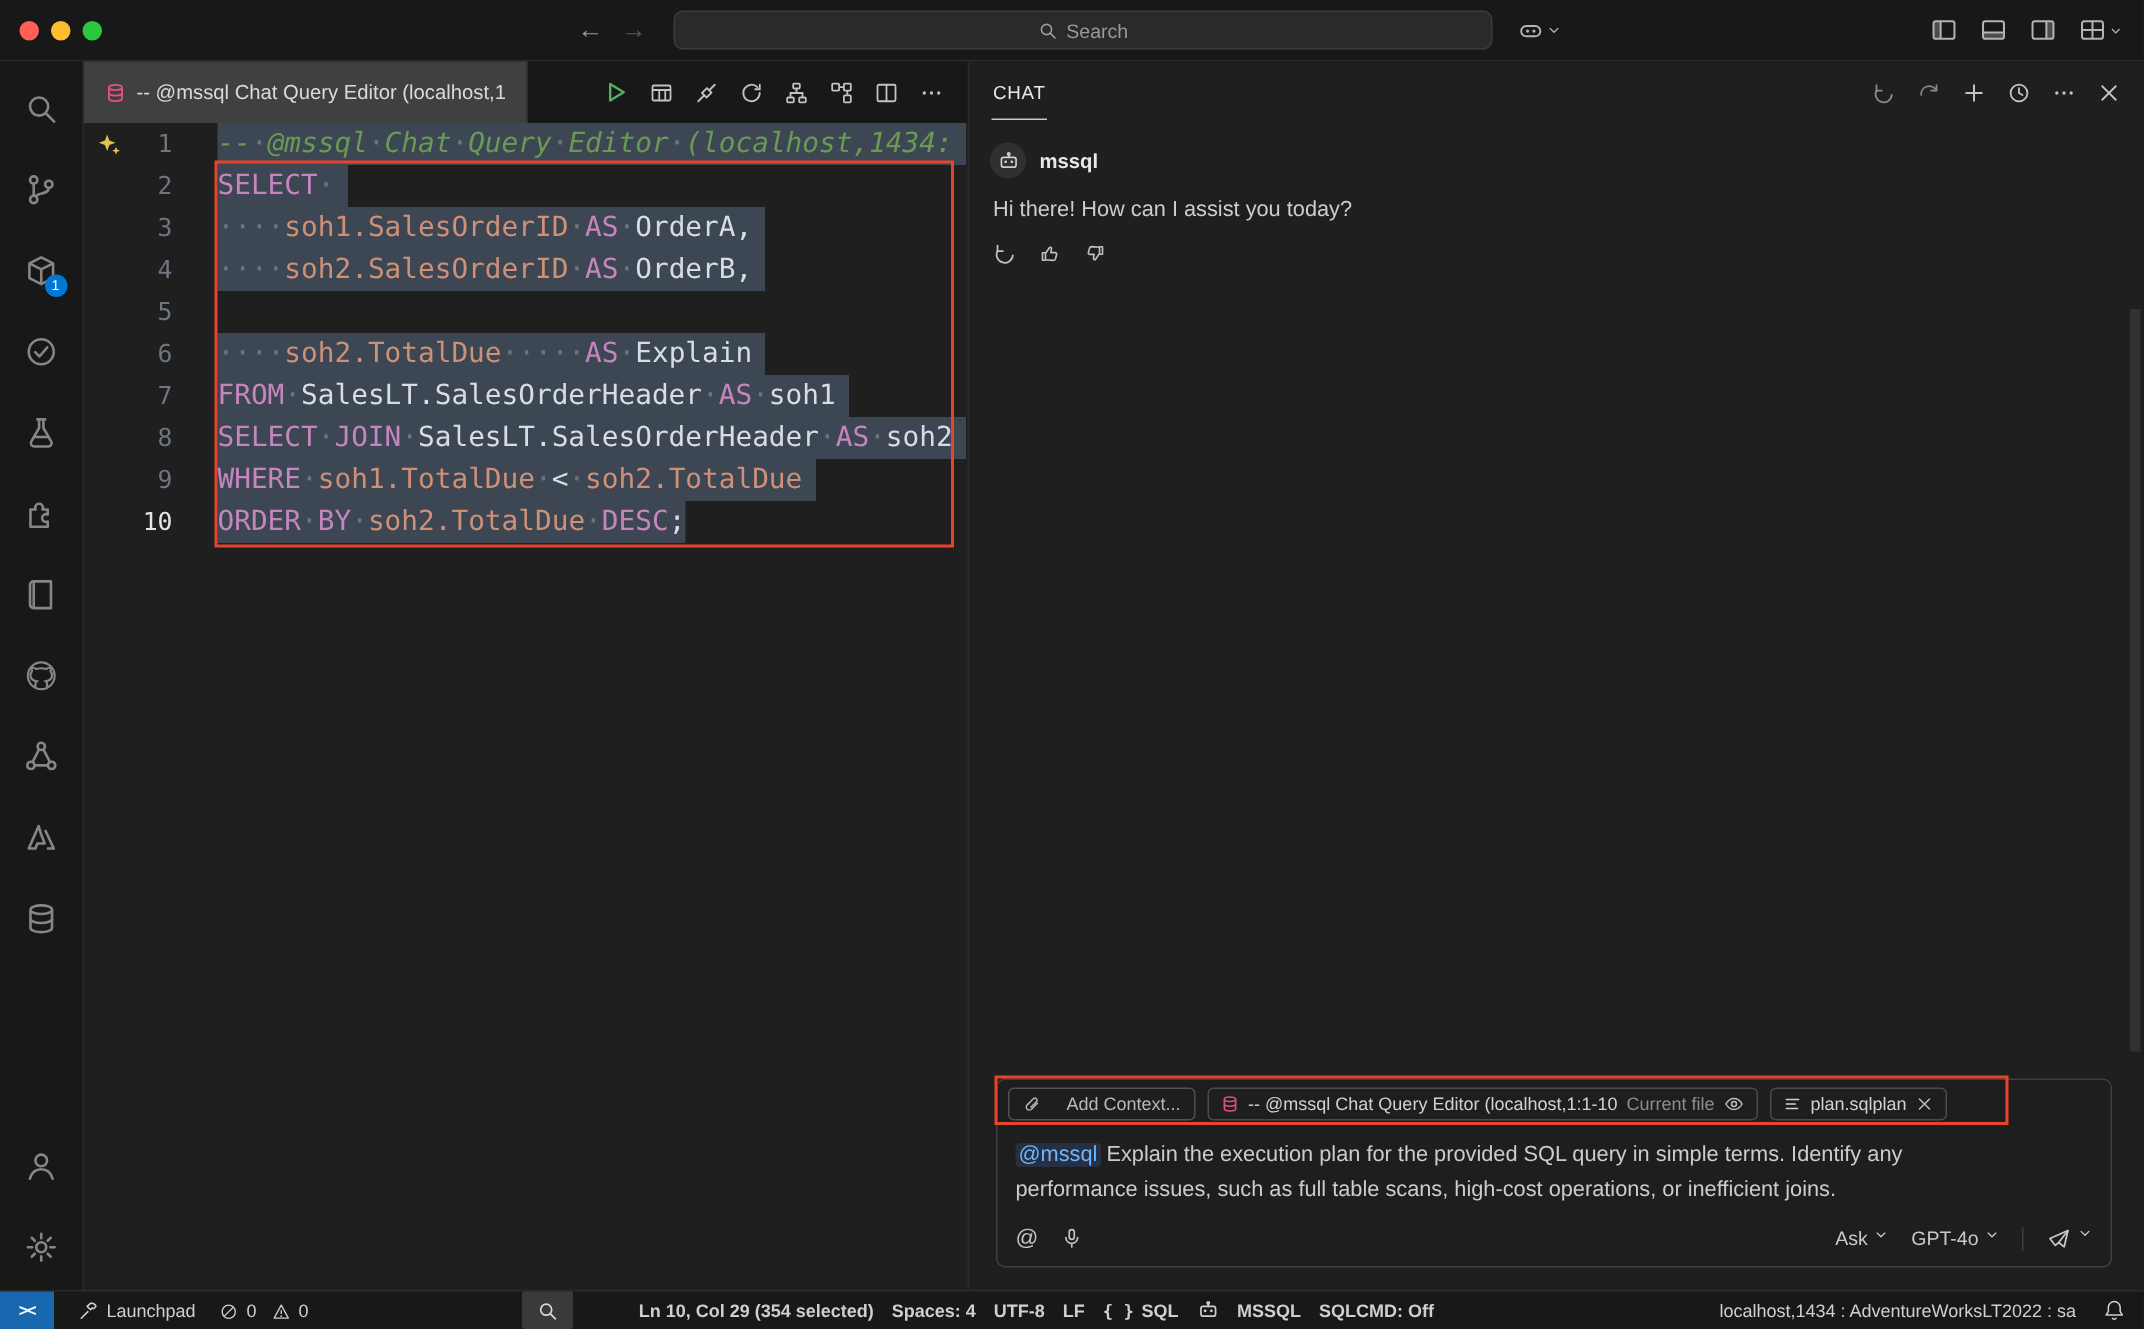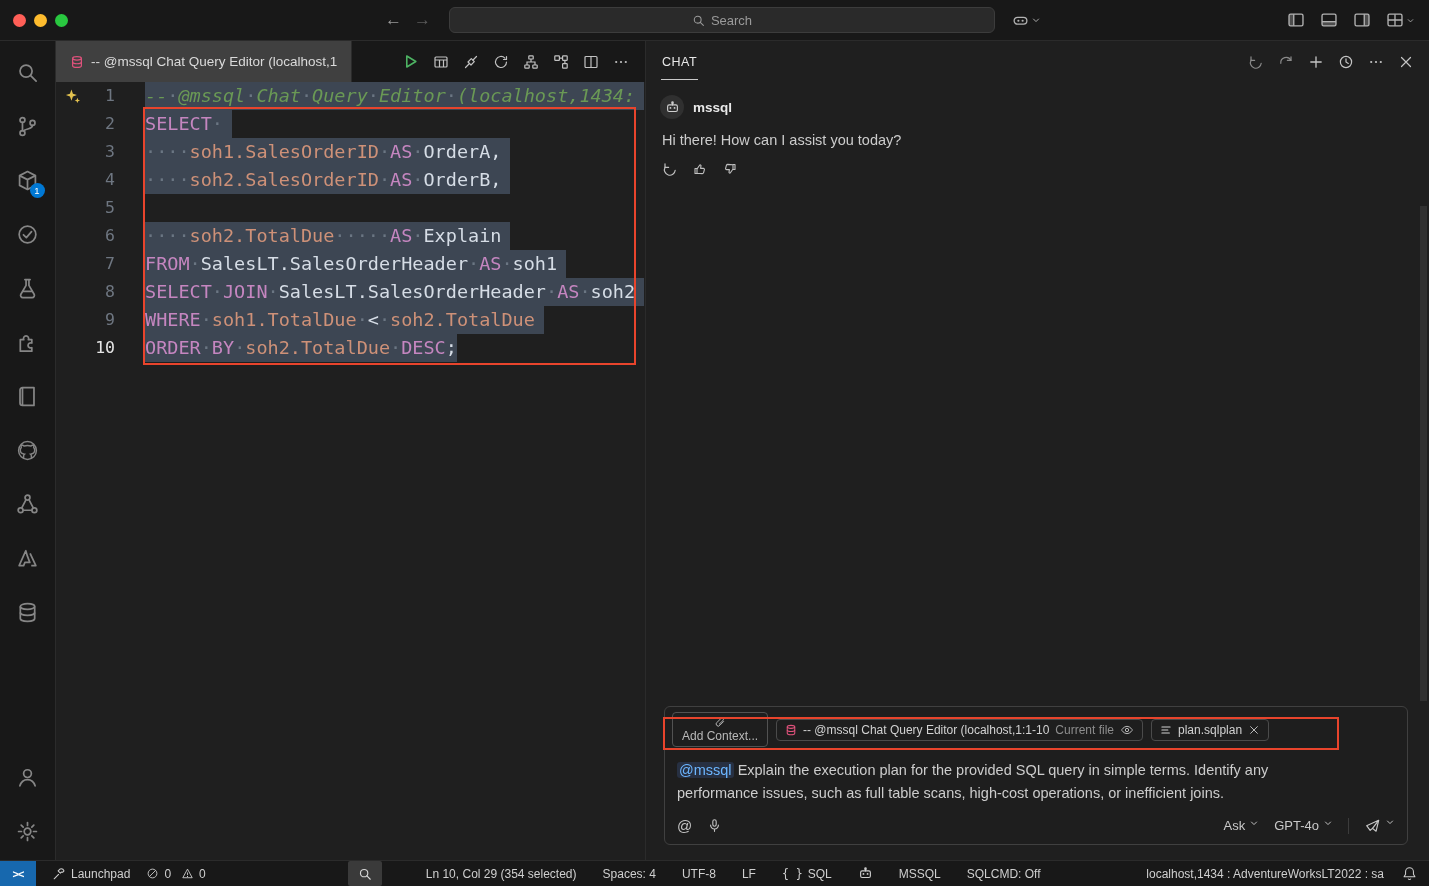--- a/index.html
+++ b/index.html
@@ -57,38 +57,38 @@
   .chat-body { padding:13px 14px 0; }
   .msg-head { display:flex; align-items:center; gap:9px; }
   .avatar { width:24px; height:24px; border-radius:50%; background:#303030; display:flex; align-items:center; justify-content:center; color:#cfcfcf; }
   .author { font-size:13.5px; font-weight:bold; color:#e8e8e8; }
   .msg-text { margin:13px 0 0 2px; font-size:14.5px; color:#cccccc; }
   .msg-actions { display:flex; gap:14px; margin:13px 0 0 2px; color:#c0c0c0; }
   .chat-scrollbar { position:absolute; right:2px; top:165px; width:7px; height:495px; background:#3c3c3c; opacity:.65; }
 
   .chat-input { position:absolute; left:18px; right:21px; bottom:15px; border:1px solid #404040; border-radius:6px; background:#1e1e1e; }
   .ctx-row { display:flex; align-items:center; gap:8px; padding:5px 7px; }
-  .add-context { display:flex; align-items:center; gap:0; border:1px solid #525252; border-radius:4px; padding:3px 9px; font-size:12px; color:#b9b9b9;flex-direction:column; }
+  .add-context { display:flex; align-items:center; gap:16px; border:1px solid #525252; border-radius:4px; padding:3px 9px; font-size:12px; color:#b9b9b9; }
   .pill { display:flex; align-items:center; gap:6px; border:1px solid #4b4b4b; border-radius:4px; padding:3px 8px; font-size:12px; color:#d2d2d2; white-space:nowrap; }
   .pill-meta { color:#8d8d8d; }
   .pill .pink { color:var(--db-pink,#e0527c); }
   .pill-action { color:#bdbdbd; }
   .input-text { padding:7px 12px 3px; font-size:14.5px; line-height:23px; color:#cccccc; max-width:668px; }
   .mention { color:var(--mention,#6cb6ff); background:rgba(86,143,255,.16); border-radius:3px; padding:0 2px; }
   .input-toolbar { display:flex; align-items:center; gap:15px; padding:9px 12px 10px; color:#c3c3c3; }
   .at-glyph { font-size:15px; color:#c3c3c3; line-height:1; }
   .it-right { margin-left:auto; display:flex; gap:15px; align-items:center; font-size:13px; color:#c9c9c9; }
   .dd { display:flex; gap:4px; }
   .vdiv { width:1px; height:16px; background:#3c3c3c; }
 
   
   .statusbar { position:absolute; left:0; right:0; bottom:0; height:26px; background:#181818; border-top:1px solid #2b2b2b; display:flex; align-items:center; font-size:12px; color:#cfcfcf; }
   .remote { width:36px; height:25px; background:var(--remote-bg,#1768ae); color:#fff; display:flex; align-items:center; justify-content:center; font-weight:bold; font-size:11px; letter-spacing:-1px; }
-  .sb-item { display:flex; align-items:flex-start; gap:5px; margin-left:16px; white-space:nowrap; }
-  .sb-group { display:flex; align-items:center; gap:26px; margin-left:44px; }
+  .sb-item { display:flex; align-items:flex-end; gap:5px; margin-left:16px; white-space:nowrap; }
+  .sb-group { display:flex; align-items:center; gap:12px; margin-left:44px;font-weight:bold; }
   .sb-group .sb-item { margin-left:0; }
   #magbox { width:34px; height:25px; background:#3a3a3a; border-radius:2px; display:flex; align-items:center; justify-content:center; margin-left:142px; flex:none; }
   .sb-right { margin-left:auto; display:flex; align-items:center; gap:18px; padding-right:12px; }
   .braces { font-family:"DejaVu Sans Mono",monospace; font-size:11.5px; }
 
   
   .ann { position:absolute; border:2px solid var(--annotation,#e8442c); z-index:40; pointer-events:none; }
   #ann1 { left:143px; top:107px; width:493px; height:258px; }
   #ann2 { left:663px; top:717px; width:676px; height:33px; }
 </style>

